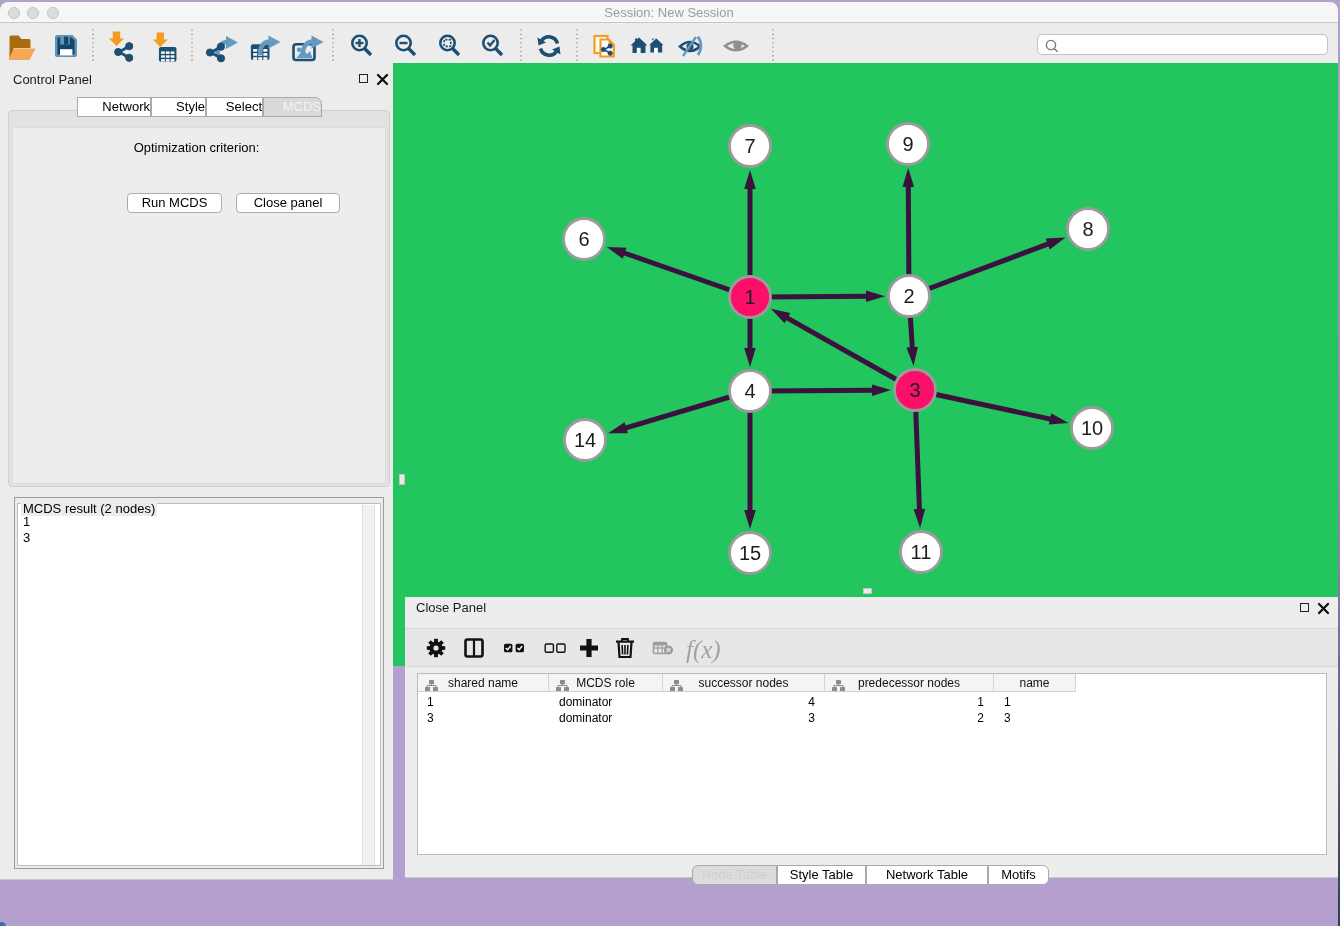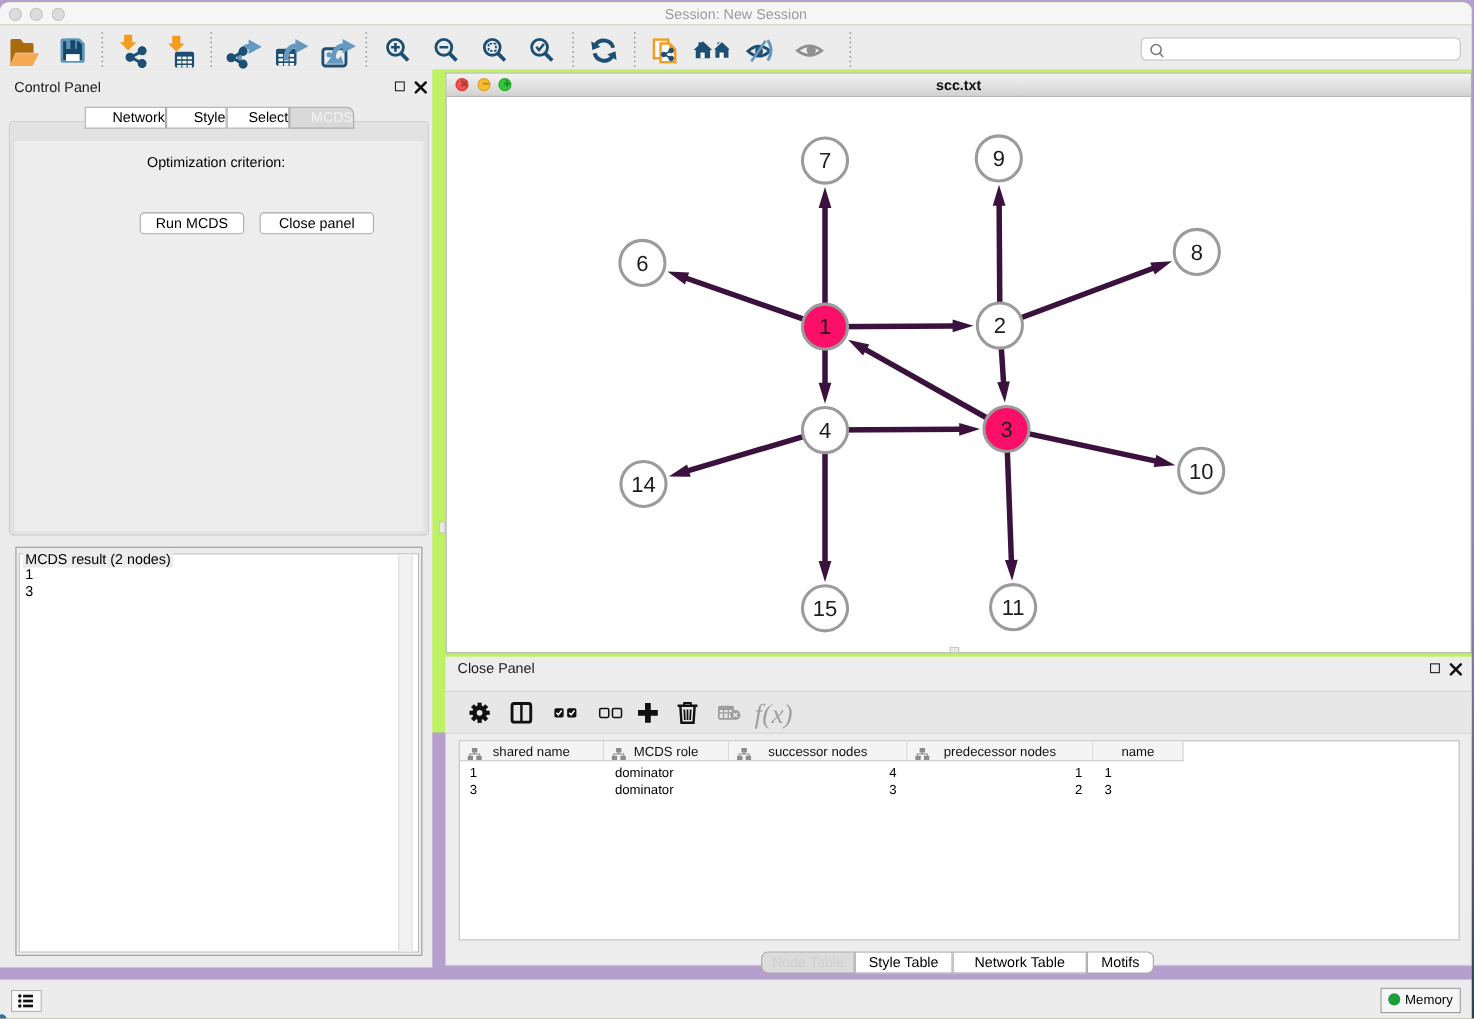--- a/index.html
+++ b/index.html
@@ -1,17 +1,17 @@
 <!DOCTYPE html>
 <html><head><meta charset="utf-8"><style>
 * { margin:0; padding:0; box-sizing:border-box; }
 html,body { width:1340px; height:926px; overflow:hidden; font-family:"Liberation Sans", sans-serif; }
 body { background:#b49fce; position:relative; }
 .abs { position:absolute; }
-#win { position:absolute; left:0; top:2px; width:1338px; height:664px; background:#bef264;
+#win { position:absolute; left:0; top:2px; width:1338px; height:664px; background:#22c55e;
   border-radius:8px 8px 0 0; }
 #titlebar { position:absolute; left:0; top:0; width:1338px; height:21px; background:#f6f6f6;
   border-radius:8px 8px 0 0; border-bottom:1px solid #c8c8c8; }
 .tl { position:absolute; top:5px; width:12px; height:12px; border-radius:50%; background:#dcdcdc; border:1px solid #c3c3c3; }
 #titletext { position:absolute; top:3px; left:0; width:1338px; text-align:center; font-size:13px; color:#9c9c9c; }
 #toolbar { position:absolute; left:0; top:21px; width:1338px; height:40px; background:#ececec; }
 #searchbox { position:absolute; left:1037px; top:11px; width:291px; height:21px; background:#fff;
   border:1px solid #c2c2c2; border-radius:5px; }
 #cpanel { position:absolute; left:0; top:61px; width:393px; height:817px; background:#ececec; border-bottom:1px solid #cacaca;}
 .ptitle { font-size:13px; color:#1a1a1a; }
@@ -232,34 +232,20 @@
     <div class="btn" style="left:203px;width:104px">Close panel</div>
     <div id="mcdsbox">
       <div id="mcdsinner">
         <div class="abs" style="left:5px;top:10px;font-size:13px;color:#000;line-height:16px">1<br>3</div>
         <div id="mcdsscroll"></div>
       </div>
       <div id="mcdslegend">MCDS result (2 nodes)</div>
     </div>
   </div>
 
-  <div id="netwin">
-    <div id="nettitle">
-      <div class="light" style="left:8px;background:#f4504f;border:1px solid #d63b3a"></div>
-      <div class="light" style="left:28px;background:#f8bd2f;border:1px solid #dfa022"></div>
-      <div class="light" style="left:47px;background:#35c53b;border:1px solid #25a82b"></div>
-      <svg width="70" height="23" style="position:absolute;left:6px;top:-1px">
-        <path d="M 7.5 7.5 L 12.5 12.5 M 12.5 7.5 L 7.5 12.5" stroke="#a03c31" stroke-width="1.6"></path>
-        <line x1="27" y1="10" x2="33" y2="10" stroke="#b68a1c" stroke-width="1.6"></line>
-        <line x1="46" y1="10" x2="52" y2="10" stroke="#1d8a24" stroke-width="1.6"></line>
-        <line x1="49" y1="7" x2="49" y2="13" stroke="#1d8a24" stroke-width="1.6"></line>
-      </svg>
-      <div style="position:absolute;top:3px;width:931px;text-align:center;font-size:13px;font-weight:bold;color:#111">scc.txt</div>
-    </div>
-  </div>
   <svg width="932" height="503" style="position:absolute;left:406px;top:86px">
 <line x1="344.0" y1="209.0" x2="344.0" y2="99.0" stroke="#3b123d" stroke-width="5"></line>
 <polygon points="344.0,82.0 349.8,101.0 345.4,101.0 342.6,101.0 338.2,101.0" fill="#3b123d"></polygon>
 <line x1="344.0" y1="209.0" x2="216.7" y2="164.5" stroke="#3b123d" stroke-width="5"></line>
 <polygon points="200.7,158.9 220.5,159.7 219.1,163.8 218.1,166.6 216.7,170.7" fill="#3b123d"></polygon>
 <line x1="344.0" y1="209.0" x2="462.0" y2="208.3" stroke="#3b123d" stroke-width="5"></line>
 <polygon points="479.0,208.2 460.0,214.1 460.0,209.7 460.0,206.8 460.0,202.5" fill="#3b123d"></polygon>
 <line x1="344.0" y1="209.0" x2="344.0" y2="262.0" stroke="#3b123d" stroke-width="5"></line>
 <polygon points="344.0,279.0 338.2,260.0 342.6,260.0 345.4,260.0 349.8,260.0" fill="#3b123d"></polygon>
 <line x1="503.0" y1="208.0" x2="502.3" y2="97.0" stroke="#3b123d" stroke-width="5"></line>
@@ -426,30 +412,15 @@
           <rect x="-9.5" y="-5.5" width="13" height="3"></rect>
           <line x1="-9.5" y1="0" x2="3.5" y2="0" stroke="#9d9d9d" stroke-width="1.2"></line>
           <line x1="-5.2" y1="-2.5" x2="-5.2" y2="5.5" stroke="#9d9d9d" stroke-width="1.2"></line>
           <line x1="-0.9" y1="-2.5" x2="-0.9" y2="5.5" stroke="#9d9d9d" stroke-width="1.2"></line>
           <circle cx="5.5" cy="2" r="4.6"></circle>
           <path d="M 3.7 0.2 L 7.3 3.8 M 7.3 0.2 L 3.7 3.8" stroke="#e7e7e7" stroke-width="1.3"></path>
         </g>
       </g>
     </svg>
 
-  <div id="statusbar">
-    <div id="listbtn">
-      <svg width="26" height="18" style="position:absolute;left:0;top:0">
-        <g fill="#111">
-          <circle cx="7" cy="4.5" r="1.6"></circle>
-            <circle cx="7" cy="9" r="1.6"></circle>
-            <circle cx="7" cy="13.5" r="1.6"></circle>
-          <rect x="10" y="3.3" width="9" height="2.4"></rect>
-            <rect x="10" y="7.8" width="9" height="2.4"></rect>
-            <rect x="10" y="12.3" width="9" height="2.4"></rect>
-        </g>
-      </svg>
-    </div>
-    <div id="memorybtn"><span style="display:inline-block;width:11px;height:11px;border-radius:50%;background:#1e9e3a;vertical-align:-1px;margin-right:4px"></span>Memory</div>
-  </div>
 </div>
 <div class="abs" style="left:-3px;top:922px;width:9px;height:9px;border-radius:50%;background:#3a6ea8"></div>
 <div class="abs" style="left:1338px;top:2px;width:2px;height:924px;background:linear-gradient(#b49fce,#8d7fae 60%,#2c3e55)"></div>
 
 </body></html>

